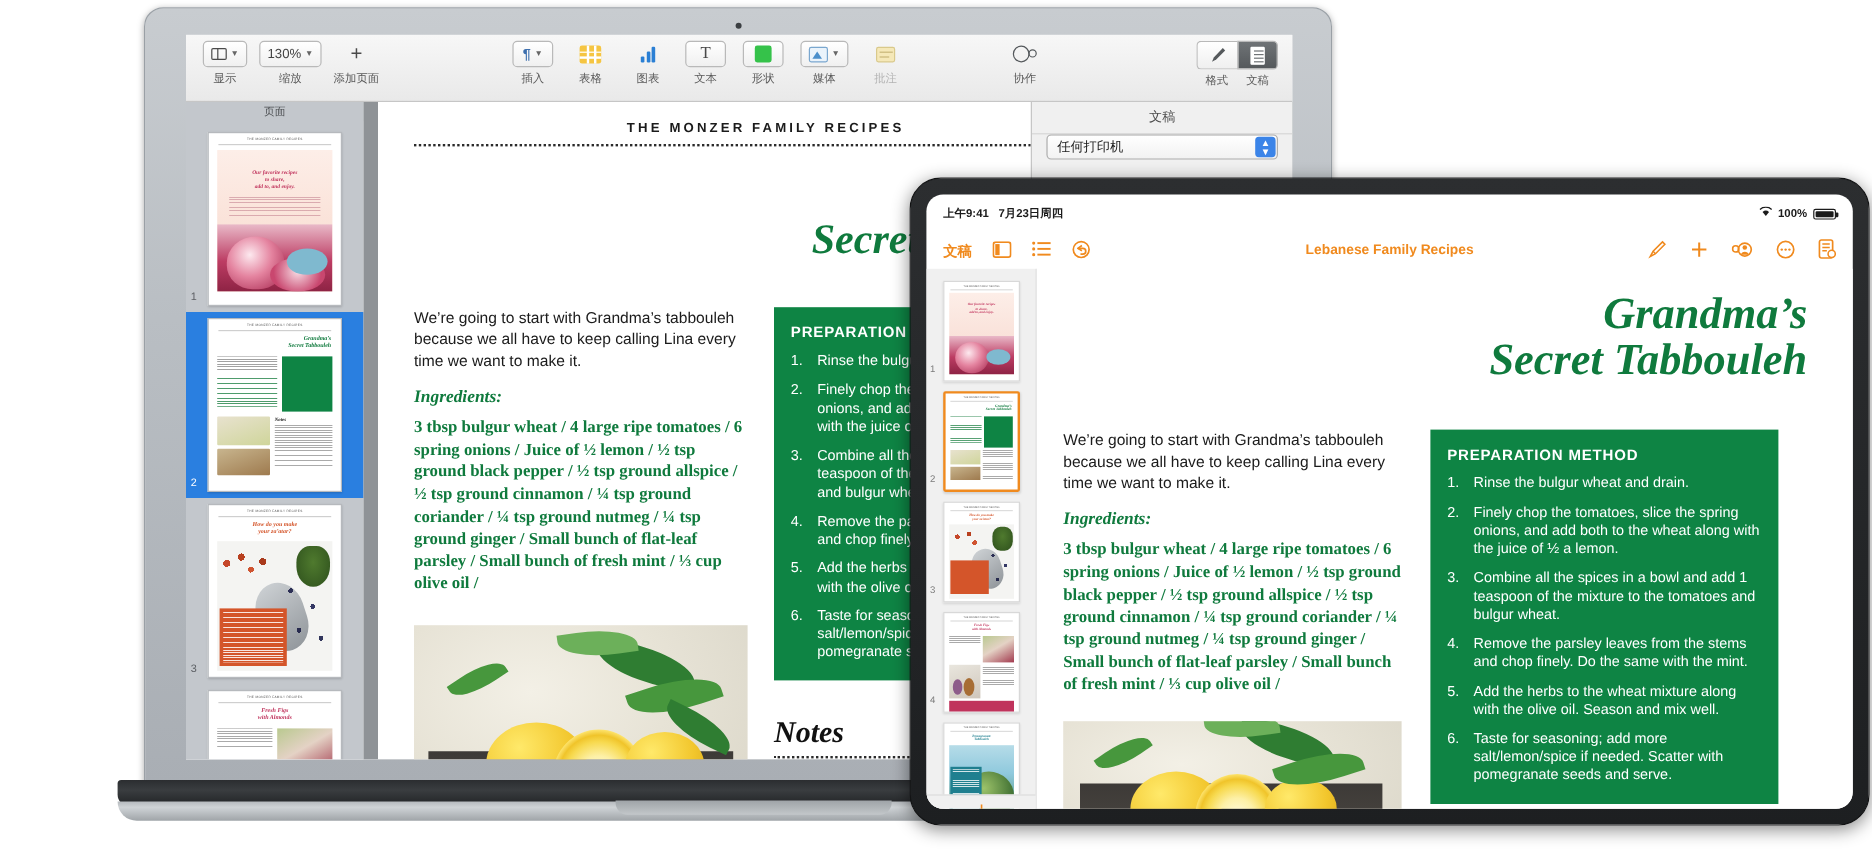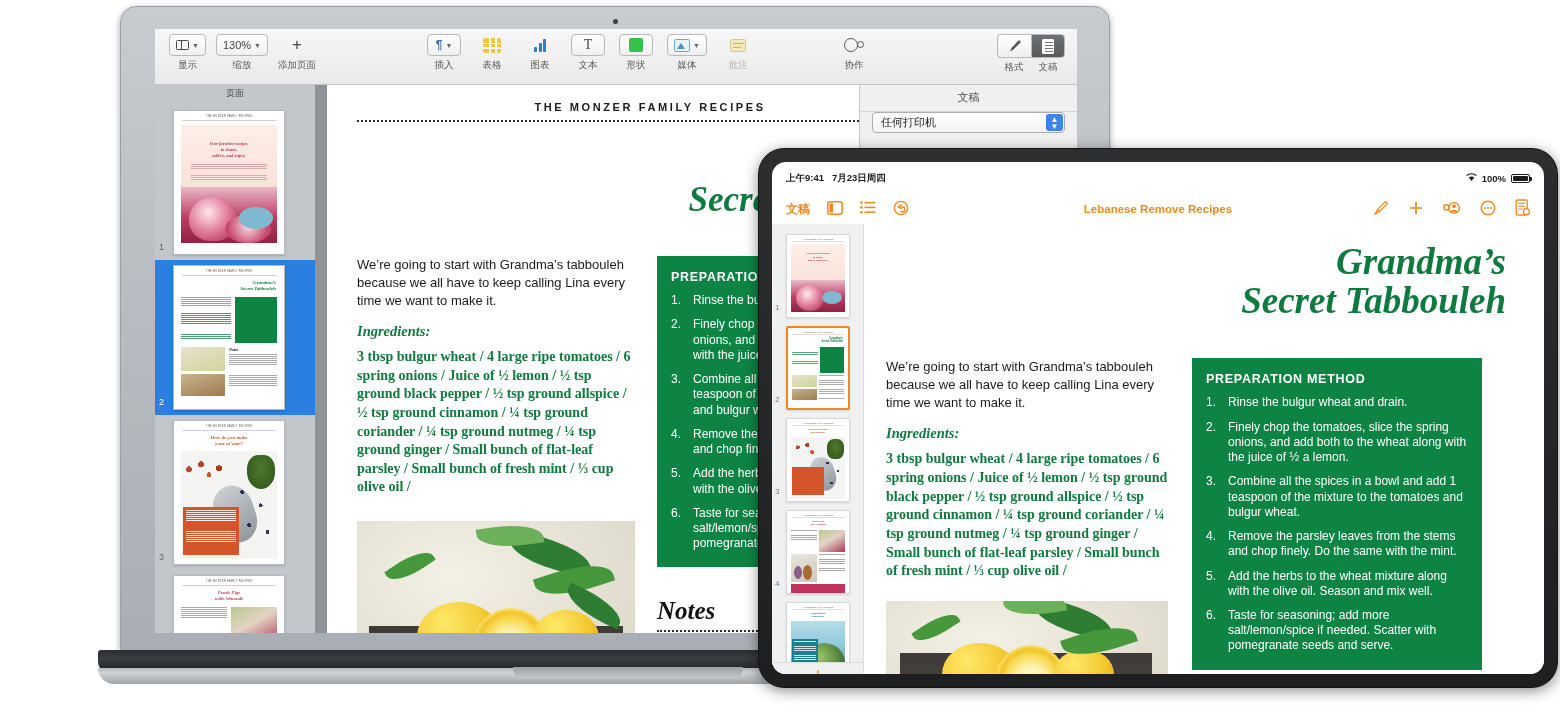--- a/index.html
+++ b/index.html
@@ -92,21 +92,21 @@
     width:34px;height:24px;display:flex;align-items:center;justify-content:center;
     border:1px solid #b9b9b9; background:linear-gradient(180deg,#fff,#efefef);
   }
   .fmt-btn.left { border-radius:4px 0 0 4px; border-right:none; }
   .fmt-btn.right { border-radius:0 4px 4px 0; background:linear-gradient(180deg,#6f7376,#55595c); }
   .doc-glyph { width:12px;height:15px;background:#fff;border:1.4px solid #fff;border-radius:1px;position:relative; }
   .doc-glyph:before{content:"";position:absolute;left:2px;top:2px;width:8px;height:1.4px;background:#6f7376;box-shadow:0 3px 0 #6f7376,0 6px 0 #6f7376,0 9px 0 #6f7376;}
 
   
   .mac-body { position:absolute; left:0; top:56px; width:922px; height:548px; display:flex; }
-  .mac-sidebar { width:160px; background:#c3c7cc; position:relative; overflow:hidden; }
+  .mac-sidebar { width:148px; background:#c3c7cc; position:relative; overflow:hidden; }
   .mac-sb-head { height:16px; background:#c3c7cc; text-align:center; font-size:9px; color:#4a4d50; padding-top:2px; }
   .thumbs { padding:4px 0 0 0; }
   .thumb-row { position:relative; padding:5px 0; }
   .thumb-row.sel { background:#2a7fe0; }
   .thumb-num { position:absolute; left:4px; bottom:8px; font-size:9px; color:#5c5f63; }
   .thumb-row.sel .thumb-num { color:#fff; }
   .thumb-page {
     margin-left:18px; width:112px; background:#fff; border:1px solid #b6b9bd;
     box-shadow:0 1px 2px rgba(0,0,0,.18); overflow:hidden; position:relative;
   }
@@ -568,21 +568,21 @@
           </span>
           <span>
             <svg width="16" height="16" viewBox="0 0 16 16">
                 <circle cx="8" cy="8" r="6.6" stroke="#F08A1E" stroke-width="1.4" fill="none"></circle>
                 <path d="M8.6 4.6 L5.2 7 L8.6 9" stroke="#F08A1E" stroke-width="1.4" fill="none" stroke-linejoin="round"></path>
                 <path d="M5.2 7 H9.4 a2.4 2.4 0 0 1 0 4.8 H7.4" stroke="#F08A1E" stroke-width="1.4" fill="none"></path>
               </svg>
           </span>
         </div>
 
-        <div class="ios-title">Lebanese Remove Recipes</div>
+        <div class="ios-title">Lebanese Family Recipes</div>
 
         <div class="ios-right">
           <span>
             <svg width="16" height="16" viewBox="0 0 16 16">
                 <path d="M12.4 1.6 L14.4 3.6 L6.6 11.4 L2.2 13.8 L4.6 9.4 Z" stroke="#F08A1E" stroke-width="1.3" fill="none"></path>
                 <path d="M4.6 9.4 L6.6 11.4" stroke="#F08A1E" stroke-width="1.2"></path>
               </svg>
           </span>
           <span>
             <svg width="16" height="16" viewBox="0 0 16 16">

